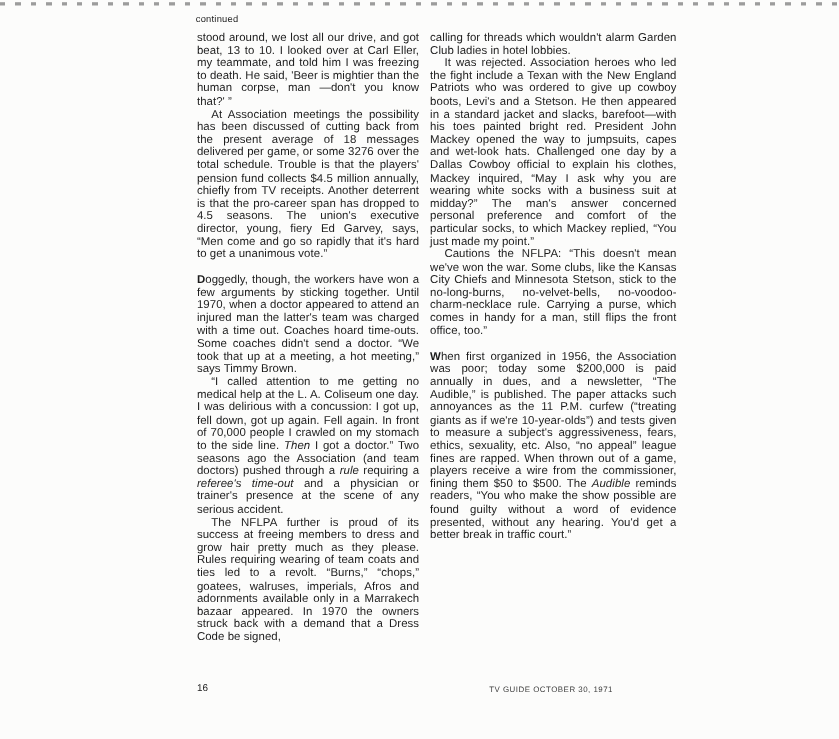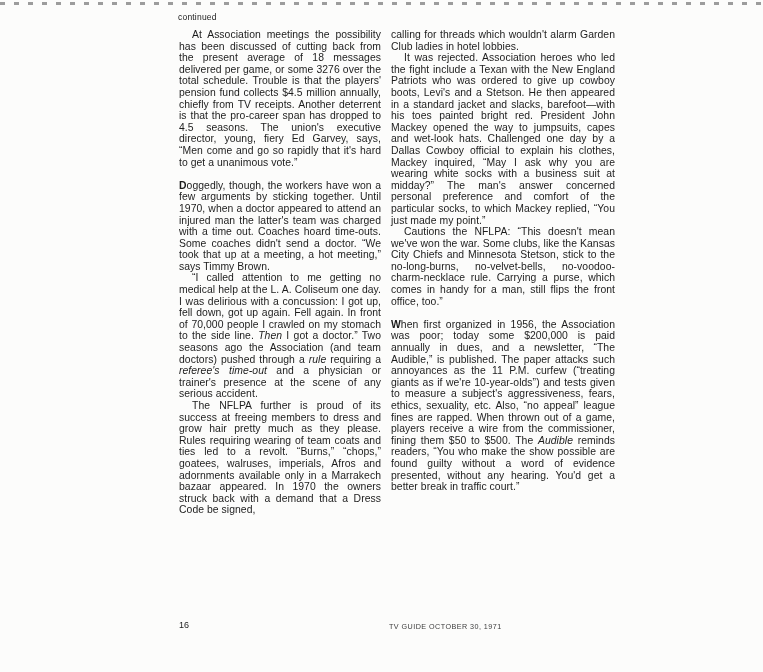--- a/index.html
+++ b/index.html
@@ -32,32 +32,33 @@
   .col p.indent{text-indent:13px;}
   .col p.space-before{margin-top:11.6px;}
   .it{font-style:italic;}
   .bd{font-weight:bold;}
   .footer-pageno{
     position:absolute;left:179px;top:620px;
     font-size:9px;font-weight:normal;
   }
   .footer-line{
     position:absolute;left:389px;top:622px;width:224px;
-    text-align:left;font-size:7.2px;letter-spacing:.45px;color:#3c3c3c;
+    text-align:center;font-size:7.2px;letter-spacing:.45px;color:#3c3c3c;
   }
 </style>
 </head>
 <body style="--ink: #1c1c1c; --paper: #fcfcfb; --dots: #9c9c9c;">
 
 <div class="edge-dots"></div>
 
 <div class="continued">continued</div>
 
 <div class="columns">
   <div class="col left">
+      <p class=""><span>stood around, we lost all our drive, and got beat, 13 to 10. I looked over at Carl Eller, my teammate, and told him I was freezing to death. He said, 'Beer is mightier than the human corpse, man —don't you know that?' ”</span></p>
       <p class="indent "><span>At Association meetings the possibility has been discussed of cutting back from the present average of 18 messages delivered per game, or some 3276 over the total schedule. Trouble is that the players' pension fund collects $4.5 million annually, chiefly from TV receipts. Another deterrent is that the pro-career span has dropped to 4.5 seasons. The union's executive director, young, fiery Ed Garvey, says, “Men come and go so rapidly that it's hard to get a unanimous vote.”</span></p>
       <p class="space-before"><span class="bd">D</span><span>oggedly, though, the workers have won a few arguments by sticking together. Until 1970, when a doctor appeared to attend an injured man the latter's team was charged with a time out. Coaches hoard time-outs. Some coaches didn't send a doctor. “We took that up at a meeting, a hot meeting,” says Timmy Brown.</span></p>
       <p class="indent "><span>“I called attention to me getting no medical help at the L. A. Coliseum one day. I was delirious with a concussion: I got up, fell down, got up again. Fell again. In front of 70,000 people I crawled on my stomach to the side line. </span><span class="it">Then</span><span> I got a doctor.” Two seasons ago the Association (and team doctors) pushed through a </span><span class="it">rule</span><span> requiring a </span><span class="it">referee's time-out</span><span> and a physician or trainer's presence at the scene of any serious accident.</span></p>
       <p class="indent "><span>The NFLPA further is proud of its success at freeing members to dress and grow hair pretty much as they please. Rules requiring wearing of team coats and ties led to a revolt. “Burns,” “chops,” goatees, walruses, imperials, Afros and adornments available only in a Marrakech bazaar appeared. In 1970 the owners struck back with a demand that a Dress Code be signed,</span></p>
     </div>
   <div class="col right">
       <p class=""><span>calling for threads which wouldn't alarm Garden Club ladies in hotel lobbies.</span></p>
       <p class="indent "><span>It was rejected. Association heroes who led the fight include a Texan with the New England Patriots who was ordered to give up cowboy boots, Levi's and a Stetson. He then appeared in a standard jacket and slacks, barefoot—with his toes painted bright red. President John Mackey opened the way to jumpsuits, capes and wet-look hats. Challenged one day by a Dallas Cowboy official to explain his clothes, Mackey inquired, “May I ask why you are wearing white socks with a business suit at midday?” The man's answer concerned personal preference and comfort of the particular socks, to which Mackey replied, “You just made my point.”</span></p>
       <p class="indent "><span>Cautions the NFLPA: “This doesn't mean we've won the war. Some clubs, like the Kansas City Chiefs and Minnesota Stetson, stick to the no-long-burns, no-velvet-bells, no-voodoo-charm-necklace rule. Carrying a purse, which comes in handy for a man, still flips the front office, too.”</span></p>
       <p class="space-before"><span class="bd">W</span><span>hen first organized in 1956, the Association was poor; today some $200,000 is paid annually in dues, and a newsletter, “The Audible,” is published. The paper attacks such annoyances as the 11 P.M. curfew (“treating giants as if we're 10-year-olds”) and tests given to measure a subject's aggressiveness, fears, ethics, sexuality, etc. Also, “no appeal” league fines are rapped. When thrown out of a game, players receive a wire from the commissioner, fining them $50 to $500. The </span><span class="it">Audible</span><span> reminds readers, “You who make the show possible are found guilty without a word of evidence presented, without any hearing. You'd get a better break in traffic court.”</span></p>

